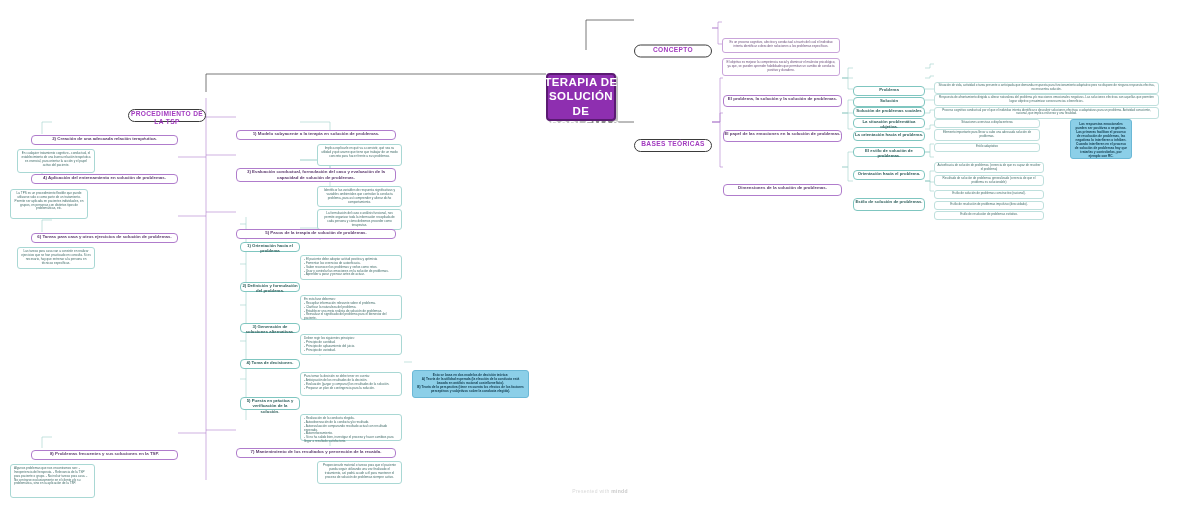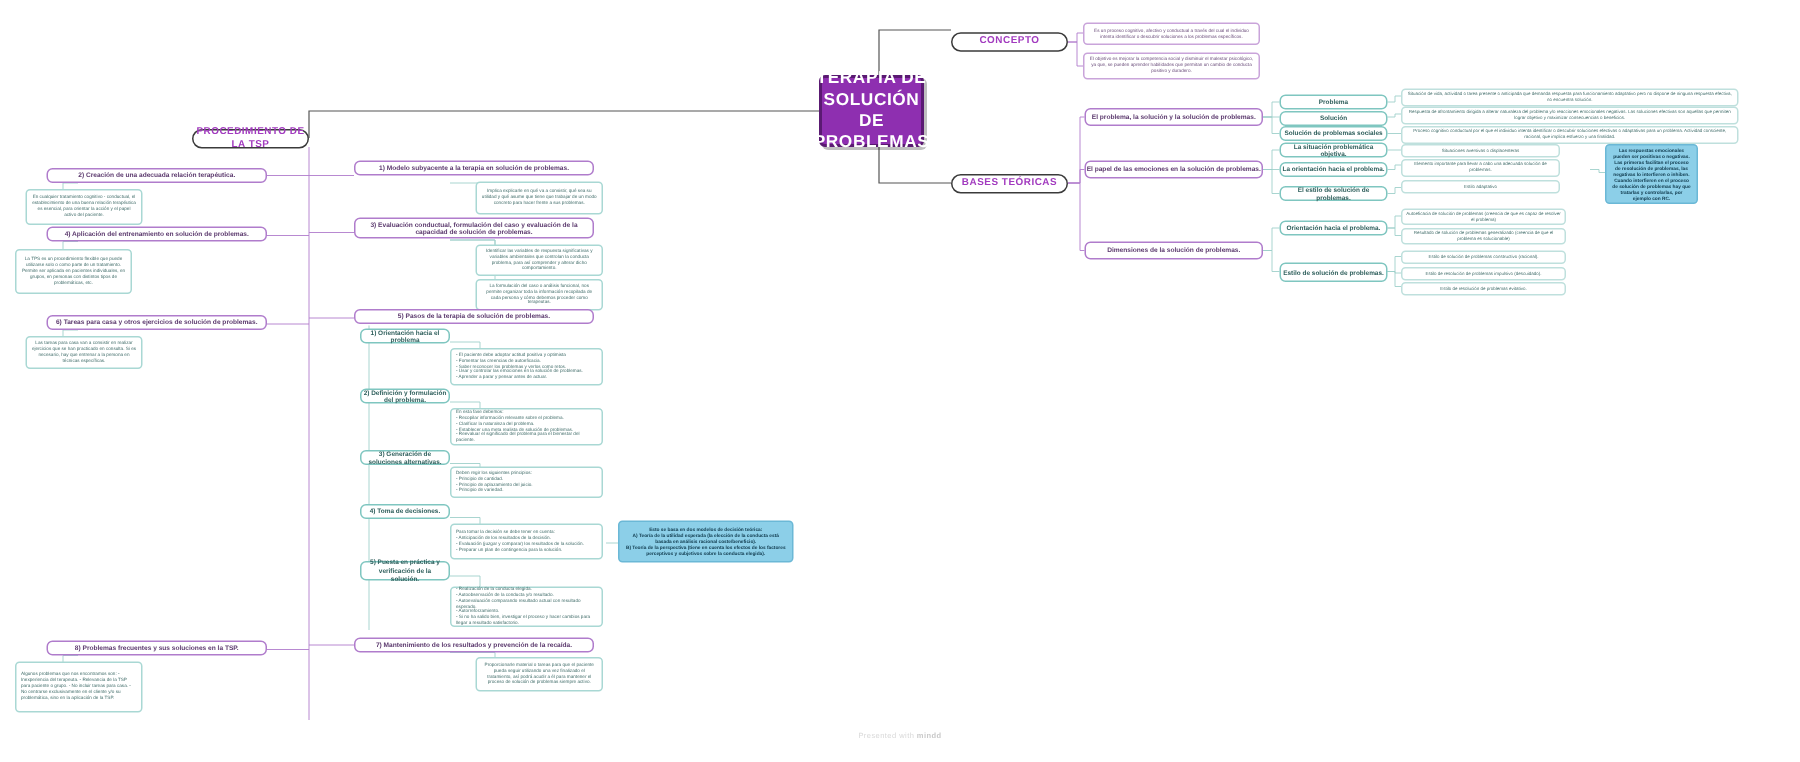--- a/index.html
+++ b/index.html
@@ -1,23 +1,23 @@
 <!DOCTYPE html>
 <html><head>
 <meta charset="utf-8">
 <style>
   html,body{margin:0;padding:0;background:#ffffff;}
   body{width:1200px;height:508px;position:relative;overflow:hidden;
        font-family:"Liberation Sans", sans-serif;color:#333;}
   #canvas{position:absolute;inset:0;}
   svg#wires{position:absolute;left:0;top:0;width:1200px;height:508px;pointer-events:none;}
 
-  .node{position:absolute;box-sizing:border-box;display:flex;align-items:center;
+  .node{position:absolute;box-sizing:border-box;display:flex;
         justify-content:center;text-align:center;border-radius:5px;background:#fff;
-        line-height:1.25;}
+        line-height:1.25;margin-top:23px;}
 
   .root{background:#8e2fb0;border:2px solid #5a1a72;color:#fff;font-weight:bold;
         font-size:11.5px;letter-spacing:.4px;border-radius:4px;
         box-shadow:2px 2px 0 rgba(0,0,0,.25);}
 
   .lvl1{border:1.6px solid #3b3b3b;color:#a23bbf;font-weight:bold;font-size:6.6px;
         letter-spacing:.35px;border-radius:7px;}
 
   .purple{border:1px solid #b07ccc;color:#5c3a6e;font-weight:bold;font-size:4.4px;
           border-radius:4px;}

